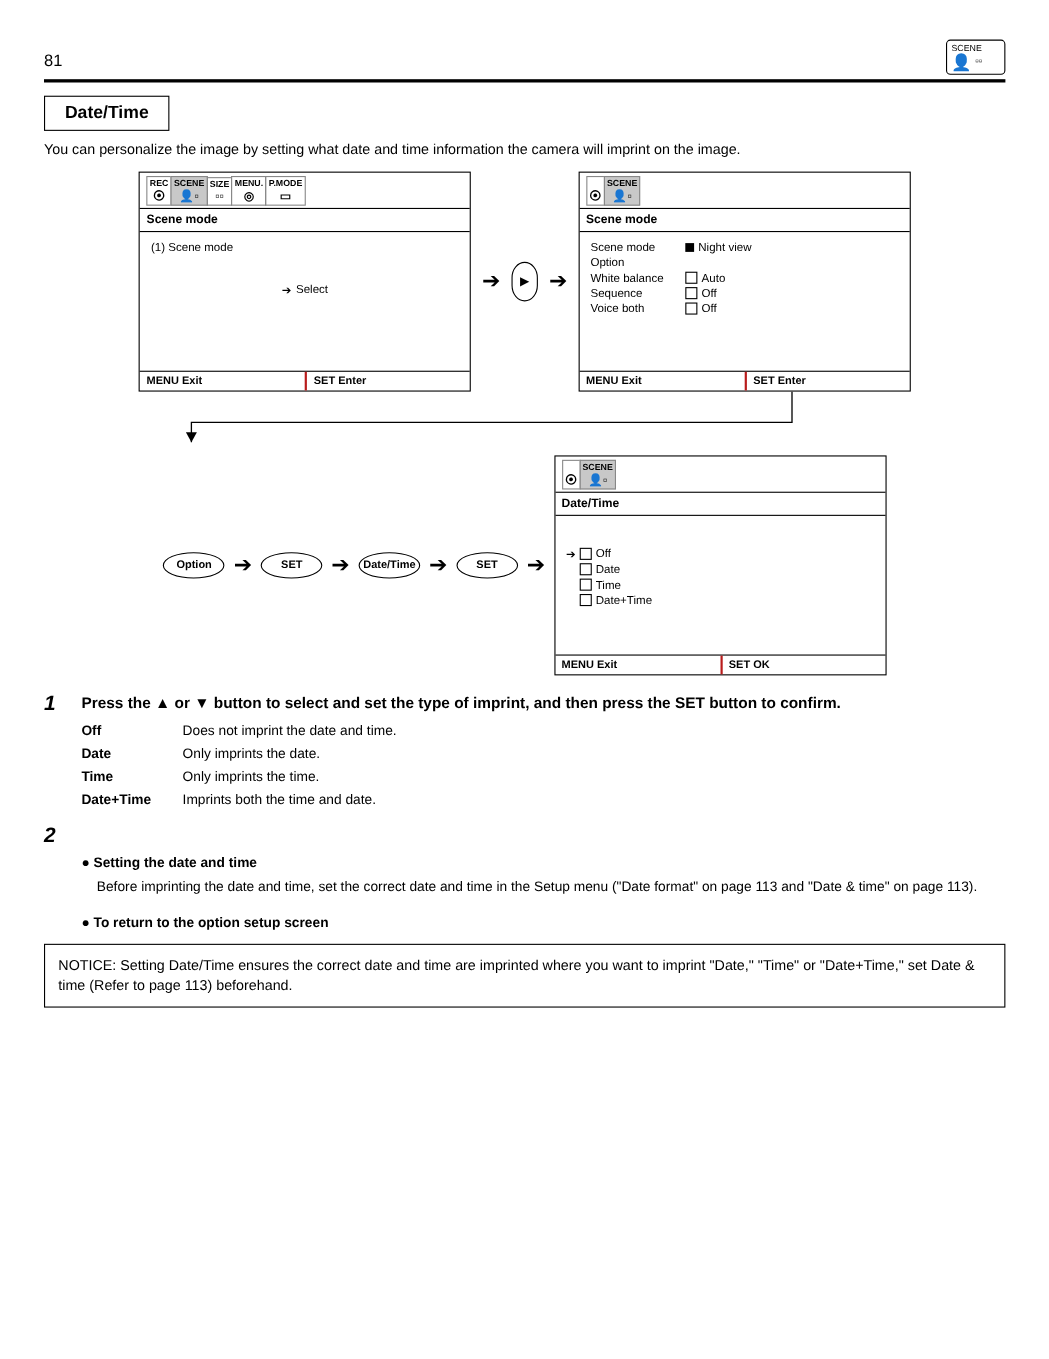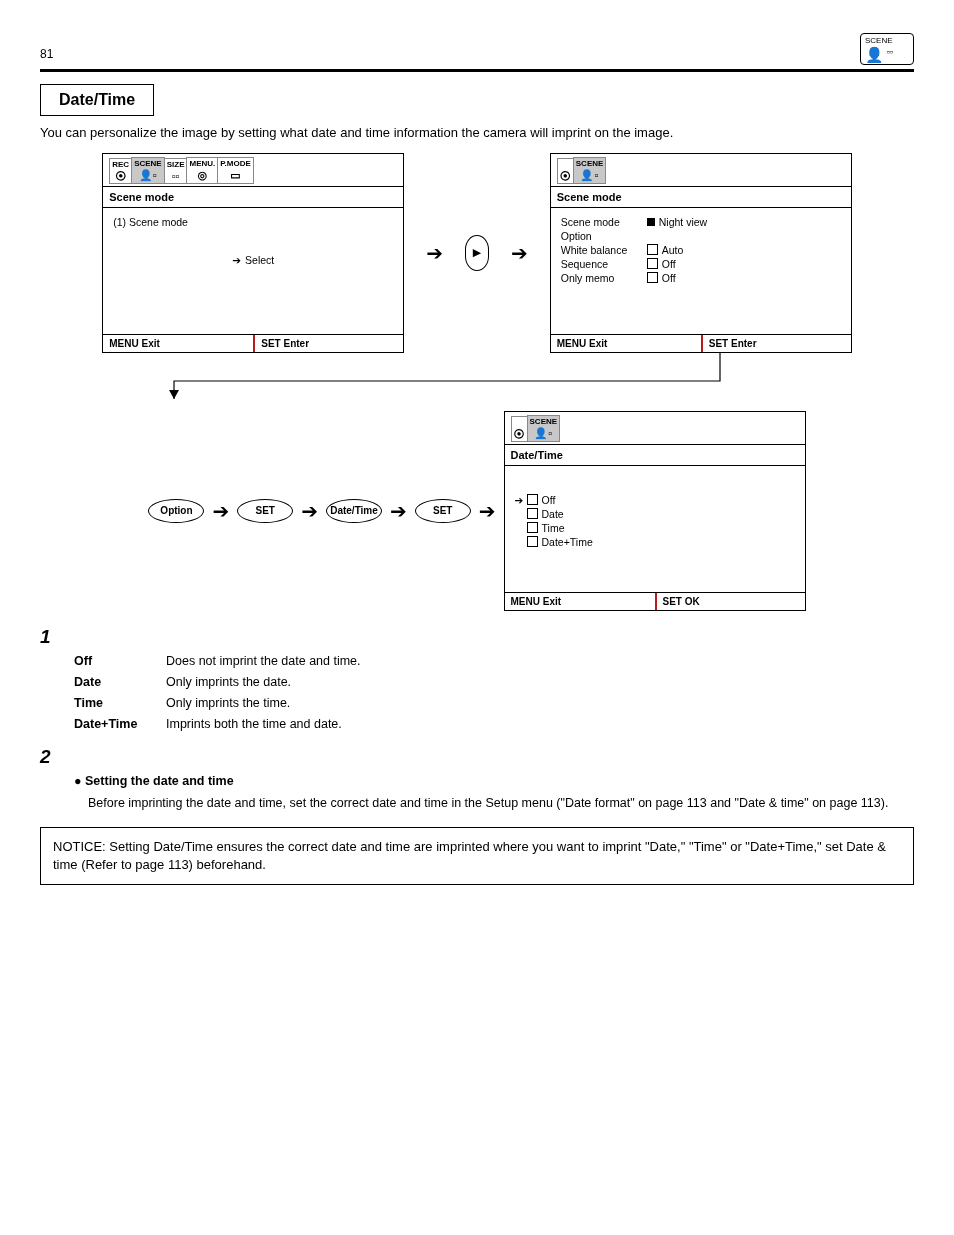--- a/index.html
+++ b/index.html
@@ -6,41 +6,41 @@
     font-family: Arial, Helvetica, sans-serif;
     font-size:13px;
     color:#000;
     background:#fff;
     margin:0;
     padding:30px 40px 40px 40px;
     width:954px;
     box-sizing:border-box;
   }
   .page-head{display:flex;justify-content:space-between;align-items:flex-end;}
-  .page-num{font-size:12px;margin:17px 0 4px 0;}
+  .page-num{font-size:15px;margin:17px 0 4px 0;}
   .tab-icon-box{
     border:1px solid #000;
     border-radius:4px;
     padding:3px 4px 2px 4px;
     display:flex;flex-direction:column;gap:2px;
     width:44px;
   }
   .tab-icon-top{font-size:8px;line-height:1;}
   .tab-row{display:flex;gap:3px;}
   .mini-glyph{font-size:15px;line-height:1;}
   hr.thick{border:none;border-top:3px solid #000;margin:4px 0 12px 0;}
   .section-title{
     display:inline-block;
     border:1px solid #000;
     padding:6px 18px;
     font-size:16px;
     font-weight:bold;
   }
   .intro{margin:8px 0 10px 0;line-height:1.45;}
-  .screens-row{display:flex;align-items:center;justify-content:center;gap:22px;}
+  .screens-row{display:flex;align-items:center;justify-content:center;gap:10px;}
   .screen{
     border:1px solid #000;
     width:300px;
     font-size:11px;
     font-weight:bold;
   }
   .screen-tabs{
     display:flex;gap:0;border-bottom:1px solid #000;
     padding:3px 2px 2px 6px;
     align-items:flex-end;
@@ -168,21 +168,21 @@
           <span style="width:82px;display:inline-block">White balance</span> 
           <span class="sq"></span> 
           <span>Auto</span>
         </div>
       <div class="row">
           <span style="width:82px;display:inline-block">Sequence</span> 
           <span class="sq"></span> 
           <span>Off</span>
         </div>
       <div class="row">
-          <span style="width:82px;display:inline-block">Only memo</span> 
+          <span style="width:82px;display:inline-block">Voice both</span> 
           <span class="sq"></span> 
           <span>Off</span>
         </div>
     </div>
     <div class="screen-foot">
         <div>MENU Exit</div>
         <div>SET Enter</div>
       </div>
   </div>
 </div>
@@ -246,20 +246,21 @@
         <div>MENU Exit</div>
         <div>SET OK</div>
       </div>
   </div>
 </div>
 
 
 <div class="step">
   <div class="step-head">
     <div class="step-num">1</div>
+    <div class="step-text">Press the ▲ or ▼ button to select and set the type of imprint, and then press the SET button to confirm.</div>
   </div>
   <div class="subtext">
     <div style="display:flex;gap:14px;margin-bottom:3px">
         <span style="font-weight:bold;width:78px">Off</span>
         <span>Does not imprint the date and time.</span>
       </div>
     <div style="display:flex;gap:14px;margin-bottom:3px">
         <span style="font-weight:bold;width:78px">Date</span>
         <span>Only imprints the date.</span>
       </div>
@@ -280,18 +281,19 @@
     <div class="step-num">2</div>
   </div>
 </div>
 
 <div class="subtext" style="">
   <div style="font-weight:bold">● Setting the date and time</div>
   <div style="margin-left:14px;margin-top:4px">Before imprinting the date and time, set the correct date and time in the Setup menu ("Date format" on page 113 and "Date &amp; time" on page 113).</div>
 </div>
 
 <div class="subtext" style="margin-top:14px">
+  <div style="font-weight:bold">● To return to the option setup screen</div>
 </div>
 
 <div class="footer-box">NOTICE: Setting Date/Time ensures the correct date and time are imprinted where you want to imprint "Date," "Time" or "Date+Time," set Date &amp; time (Refer to page 113) beforehand.</div>
 
 
 
 
 </body></html>

